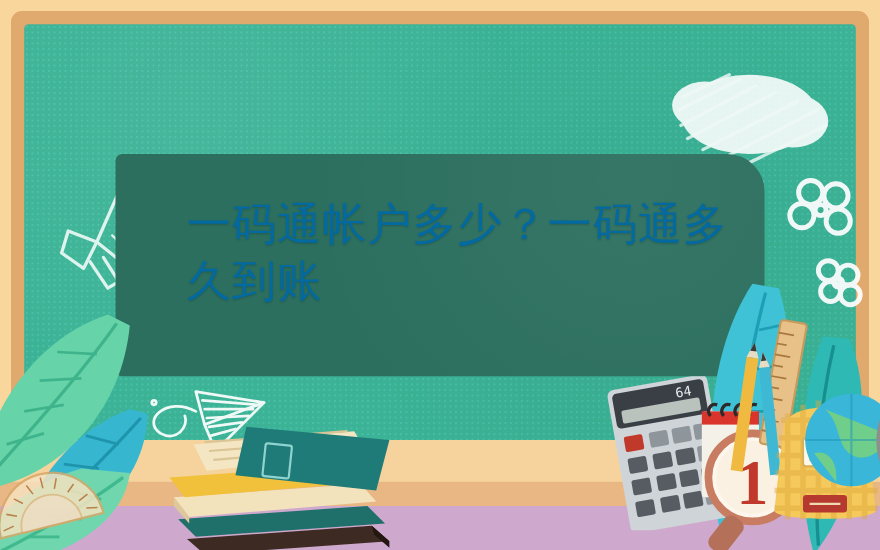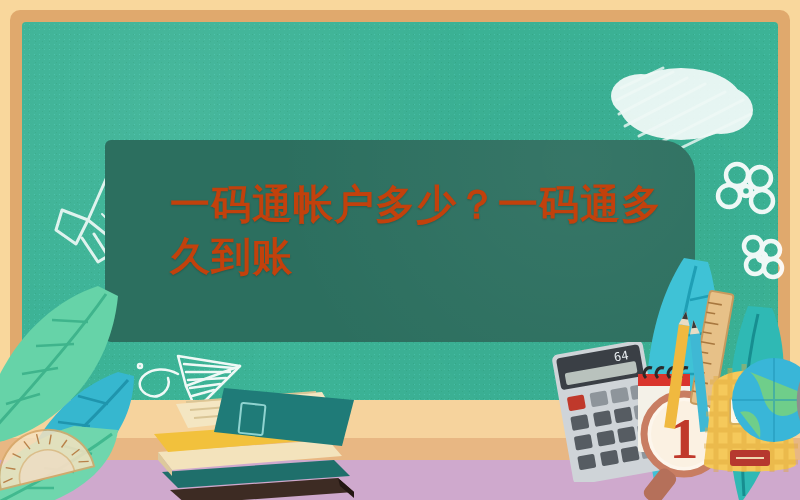--- a/index.html
+++ b/index.html
@@ -53,22 +53,22 @@
     border-bottom-left-radius:6px;
     overflow:hidden;
   }
   .panel::after{
     content:""; position:absolute; inset:0;
     background:radial-gradient(circle at 80% 10%, rgba(255,255,255,.05), transparent 60%);
   }
 
   .title {
     position:absolute; left:170px; top:178px; width:500px;
-    color:#c2410c;
-    font-size:40px; font-weight:bold; line-height:52px;
+    color:#0369a1;
+    font-size:40px; font-weight:normal; line-height:52px;
     letter-spacing:1px;
     text-shadow:0 1px 2px rgba(0,0,0,.18);
     white-space:pre-wrap;
   }
 
   
   .chalk { position:absolute; opacity:.92; }
   .chalk svg { display:block; }
 
   .megaphone { left:48px; top:158px; width:105px; height:112px; }

